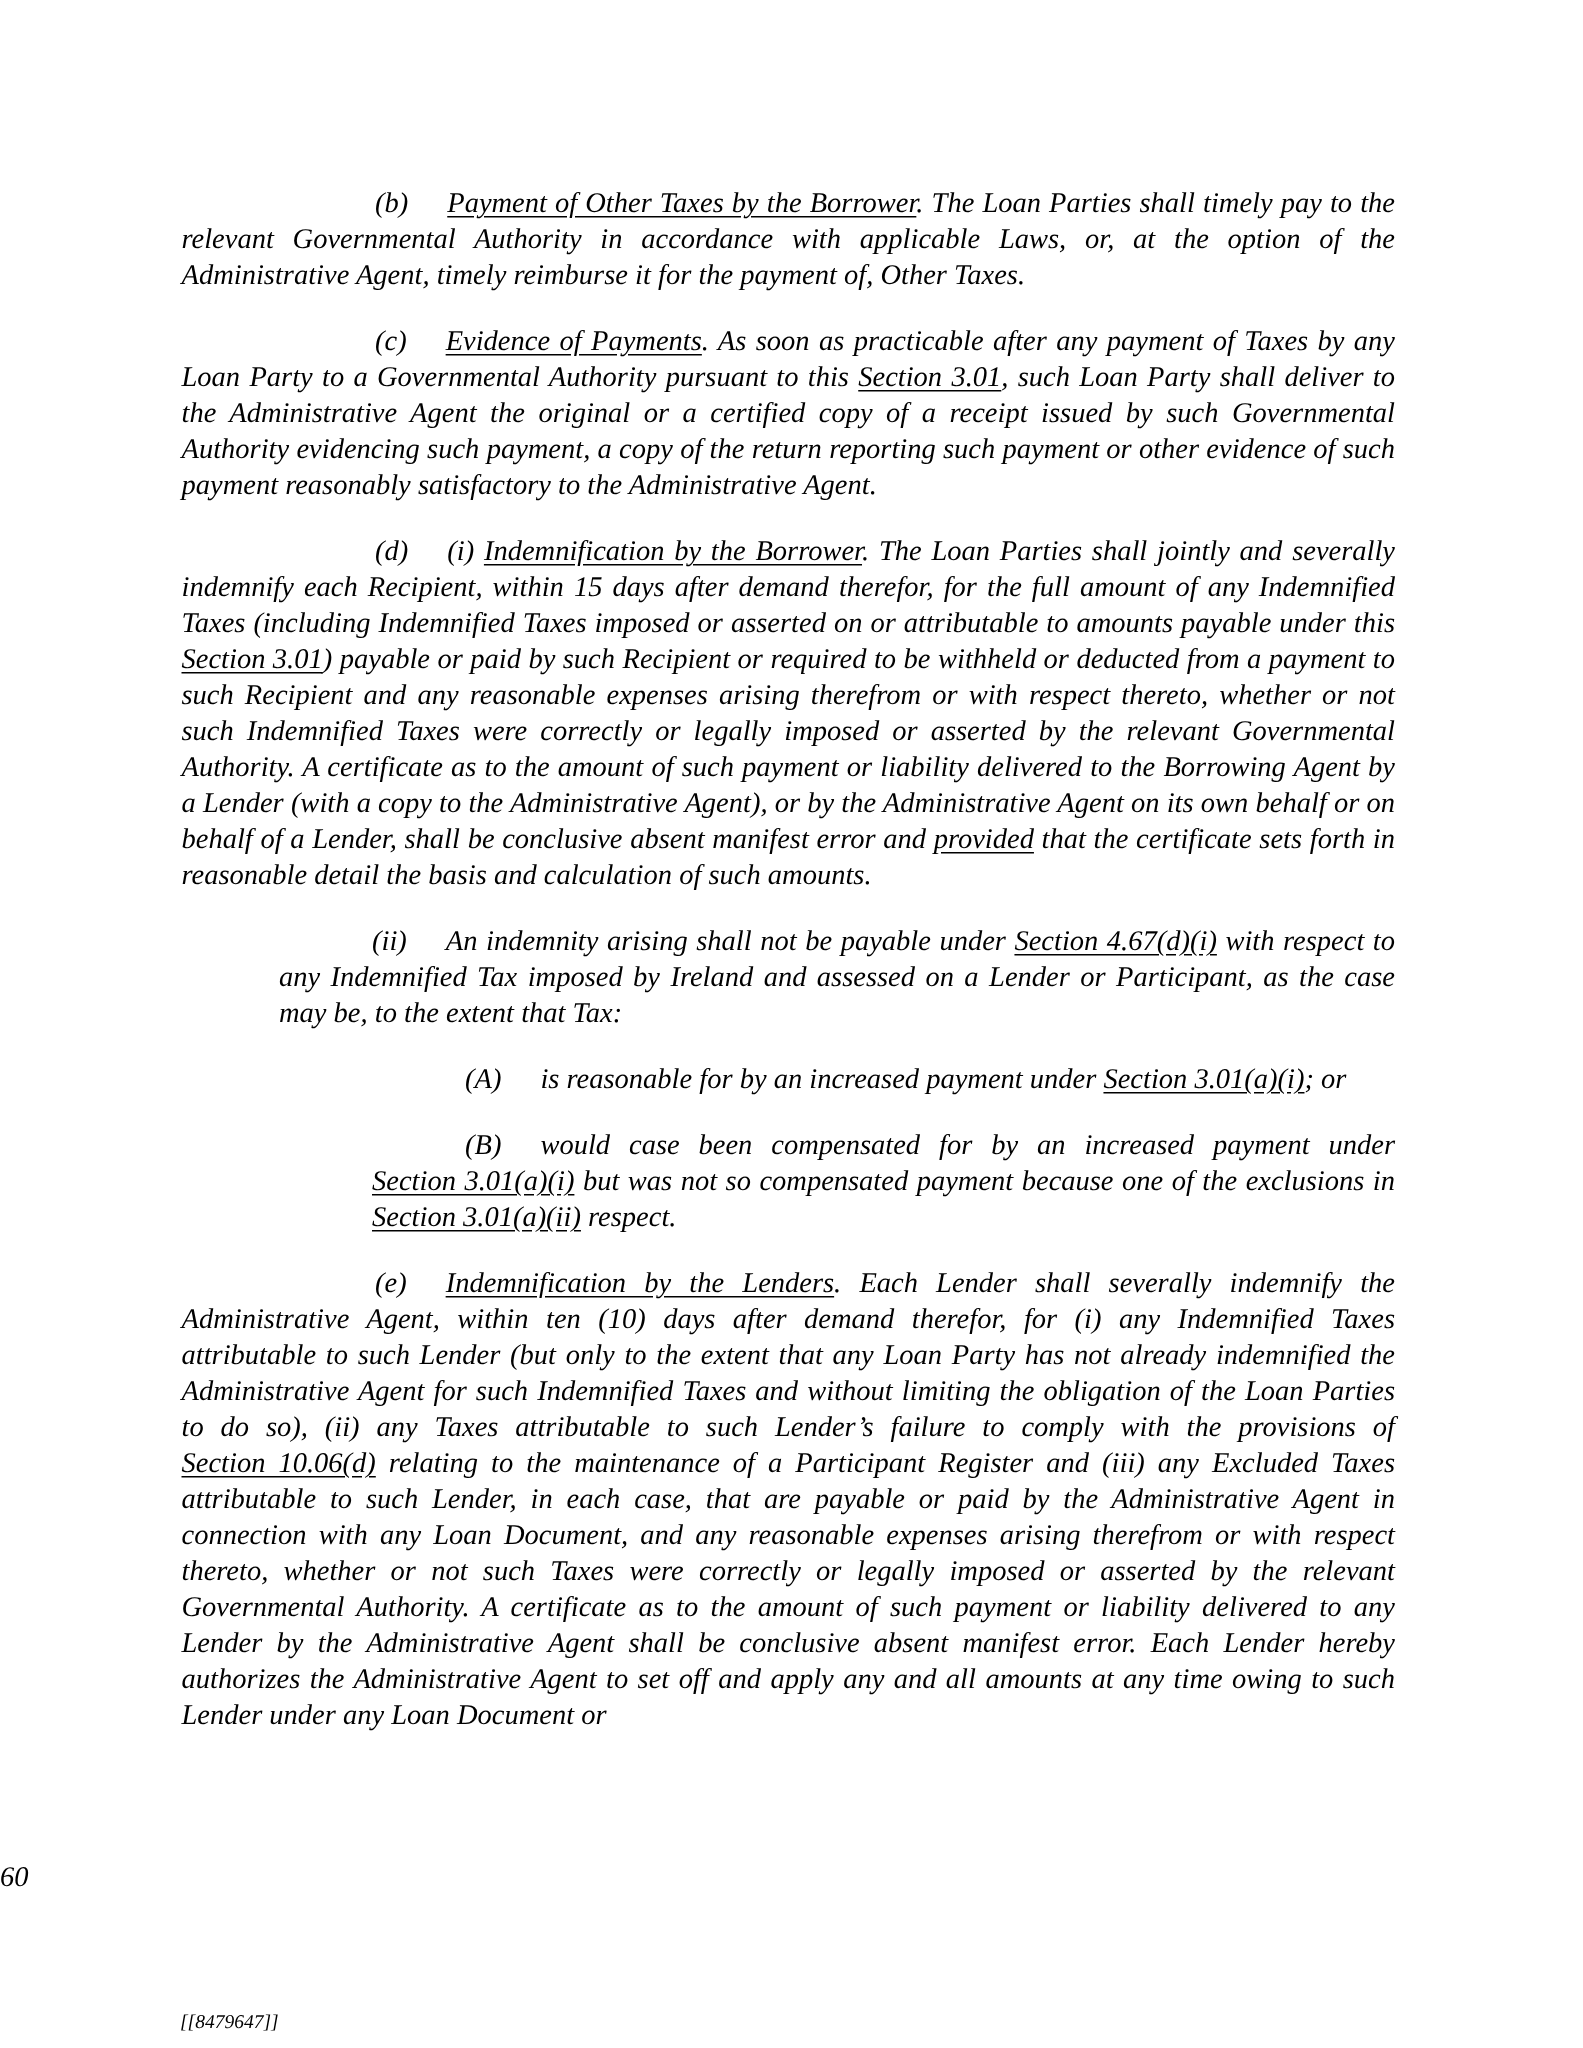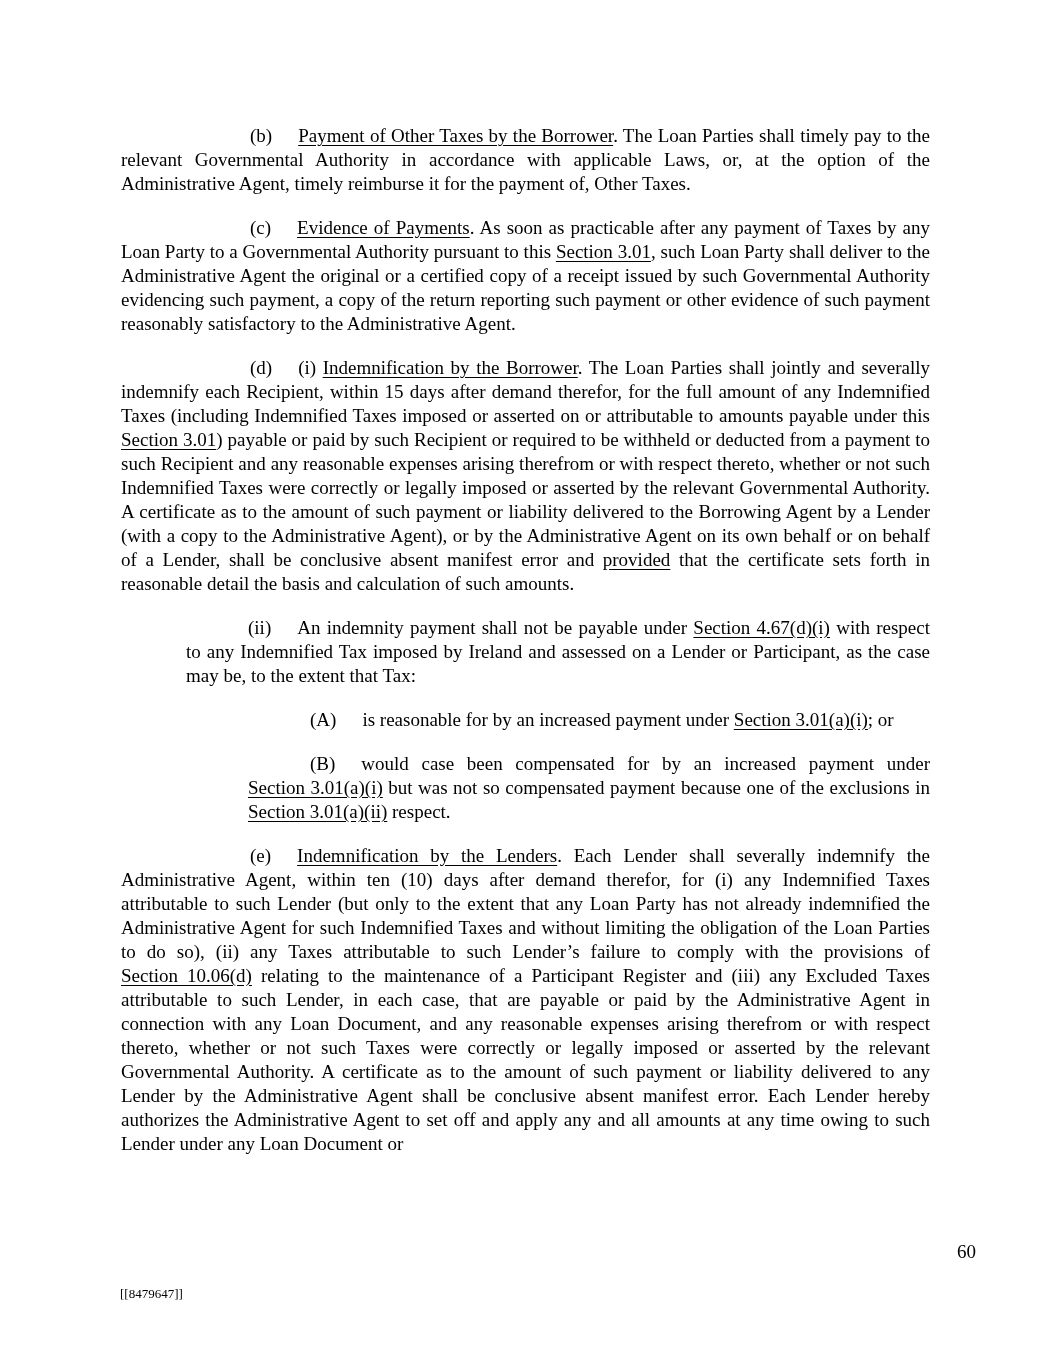--- a/index.html
+++ b/index.html
@@ -8,20 +8,21 @@
     background: #ffffff;
   }
   .page {
     position: relative;
     width: 976px;
     height: 1365px;
     background: #ffffff;
     color: #000000;
     font-family: "Liberation Serif", "DejaVu Serif", serif;
     overflow: hidden;
+    font-style: italic;
   }
   .doc-body {
     position: absolute;
     left: 121px;
     top: 124px;
     width: 809px;
     font-size: 19px;
     line-height: 24px;
   }
   p.para {
@@ -38,40 +39,40 @@
   }
   .tabgap {
     display: inline-block;
     width: 26px;
   }
   .page-number {
     position: absolute;
     left: 0;
     top: 1240px;
     width: 100%;
-    text-align: right;
+    text-align: left;
     font-size: 19px;
     line-height: 24px;
   }
   .footer-id {
     position: absolute;
     left: 120px;
-    top: 1286px;
+    top: 1340px;
     font-size: 13px;
     line-height: 16px;
   }
 </style>
 </head>
 <body>
 
 <div class="page">
   <div class="doc-body" id="doc-body">
       <p class="para lvl1"><span>(b)</span><span class="tabgap"></span><span class="u">Payment of Other Taxes by the Borrower</span><span>.  The Loan Parties shall timely pay to the relevant Governmental Authority in accordance with applicable Laws, or, at the option of the Administrative Agent, timely reimburse it for the payment of, Other Taxes.</span></p>
       <p class="para lvl1"><span>(c)</span><span class="tabgap"></span><span class="u">Evidence of Payments</span><span>.  As soon as practicable after any payment of Taxes by any Loan Party to a Governmental Authority pursuant to this </span><span class="u">Section 3.01</span><span>, such Loan Party shall deliver to the Administrative Agent the original or a certified copy of a receipt issued by such Governmental Authority evidencing such payment, a copy of the return reporting such payment or other evidence of such payment reasonably satisfactory to the Administrative Agent.</span></p>
       <p class="para lvl1"><span>(d)</span><span class="tabgap"></span><span>(i) </span><span class="u">Indemnification by the Borrower</span><span>.  The Loan Parties shall jointly and severally indemnify each Recipient, within 15 days after demand therefor, for the full amount of any Indemnified Taxes (including Indemnified Taxes imposed or asserted on or attributable to amounts payable under this </span><span class="u">Section 3.01</span><span>) payable or paid by such Recipient or required to be withheld or deducted from a payment to such Recipient and any reasonable expenses arising therefrom or with respect thereto, whether or not such Indemnified Taxes were correctly or legally imposed or asserted by the relevant Governmental Authority.  A certificate as to the amount of such payment or liability delivered to the Borrowing Agent by a Lender (with a copy to the Administrative Agent), or by the Administrative Agent on its own behalf or on behalf of a Lender, shall be conclusive absent manifest error and </span><span class="u">provided</span><span> that the certificate sets forth in reasonable detail the basis and calculation of such amounts.</span></p>
-      <p class="para lvl2"><span>(ii)</span><span class="tabgap"></span><span>An indemnity payment shall not be payable under </span><span class="u">Section 4.67(d)(i)</span><span> with respect to any Indemnified Tax imposed by Ireland and assessed on a Lender or Participant, as the case may be, to the extent that Tax:</span></p>
+      <p class="para lvl2"><span>(ii)</span><span class="tabgap"></span><span>An indemnity arising shall not be payable under </span><span class="u">Section 4.67(d)(i)</span><span> with respect to any Indemnified Tax imposed by Ireland and assessed on a Lender or Participant, as the case may be, to the extent that Tax:</span></p>
       <p class="para lvl3"><span>(A)</span><span class="tabgap"></span><span>is reasonable for by an increased payment under </span><span class="u">Section 3.01(a)(i)</span><span>; or</span></p>
       <p class="para lvl3"><span>(B)</span><span class="tabgap"></span><span>would case been compensated for by an increased payment under </span><span class="u">Section 3.01(a)(i)</span><span> but was not so compensated payment because one of the exclusions in </span><span class="u">Section 3.01(a)(ii)</span><span> respect.</span></p>
       <p class="para lvl1"><span>(e)</span><span class="tabgap"></span><span class="u">Indemnification by the Lenders</span><span>.  Each Lender shall severally indemnify the Administrative Agent, within ten (10) days after demand therefor, for (i) any Indemnified Taxes attributable to such Lender (but only to the extent that any Loan Party has not already indemnified the Administrative Agent for such Indemnified Taxes and without limiting the obligation of the Loan Parties to do so), (ii) any Taxes attributable to such Lender’s failure to comply with the provisions of </span><span class="u">Section 10.06(d)</span><span> relating to the maintenance of a Participant Register and (iii) any Excluded Taxes attributable to such Lender, in each case, that are payable or paid by the Administrative Agent in connection with any Loan Document, and any reasonable expenses arising therefrom or with respect thereto, whether or not such Taxes were correctly or legally imposed or asserted by the relevant Governmental Authority.  A certificate as to the amount of such payment or liability delivered to any Lender by the Administrative Agent shall be conclusive absent manifest error.  Each Lender hereby authorizes the Administrative Agent to set off and apply any and all amounts at any time owing to such Lender under any Loan Document or</span></p>
     </div>
   <div class="page-number">60</div>
   <div class="footer-id">[[8479647]]</div>
 </div>
 
 </body></html>

